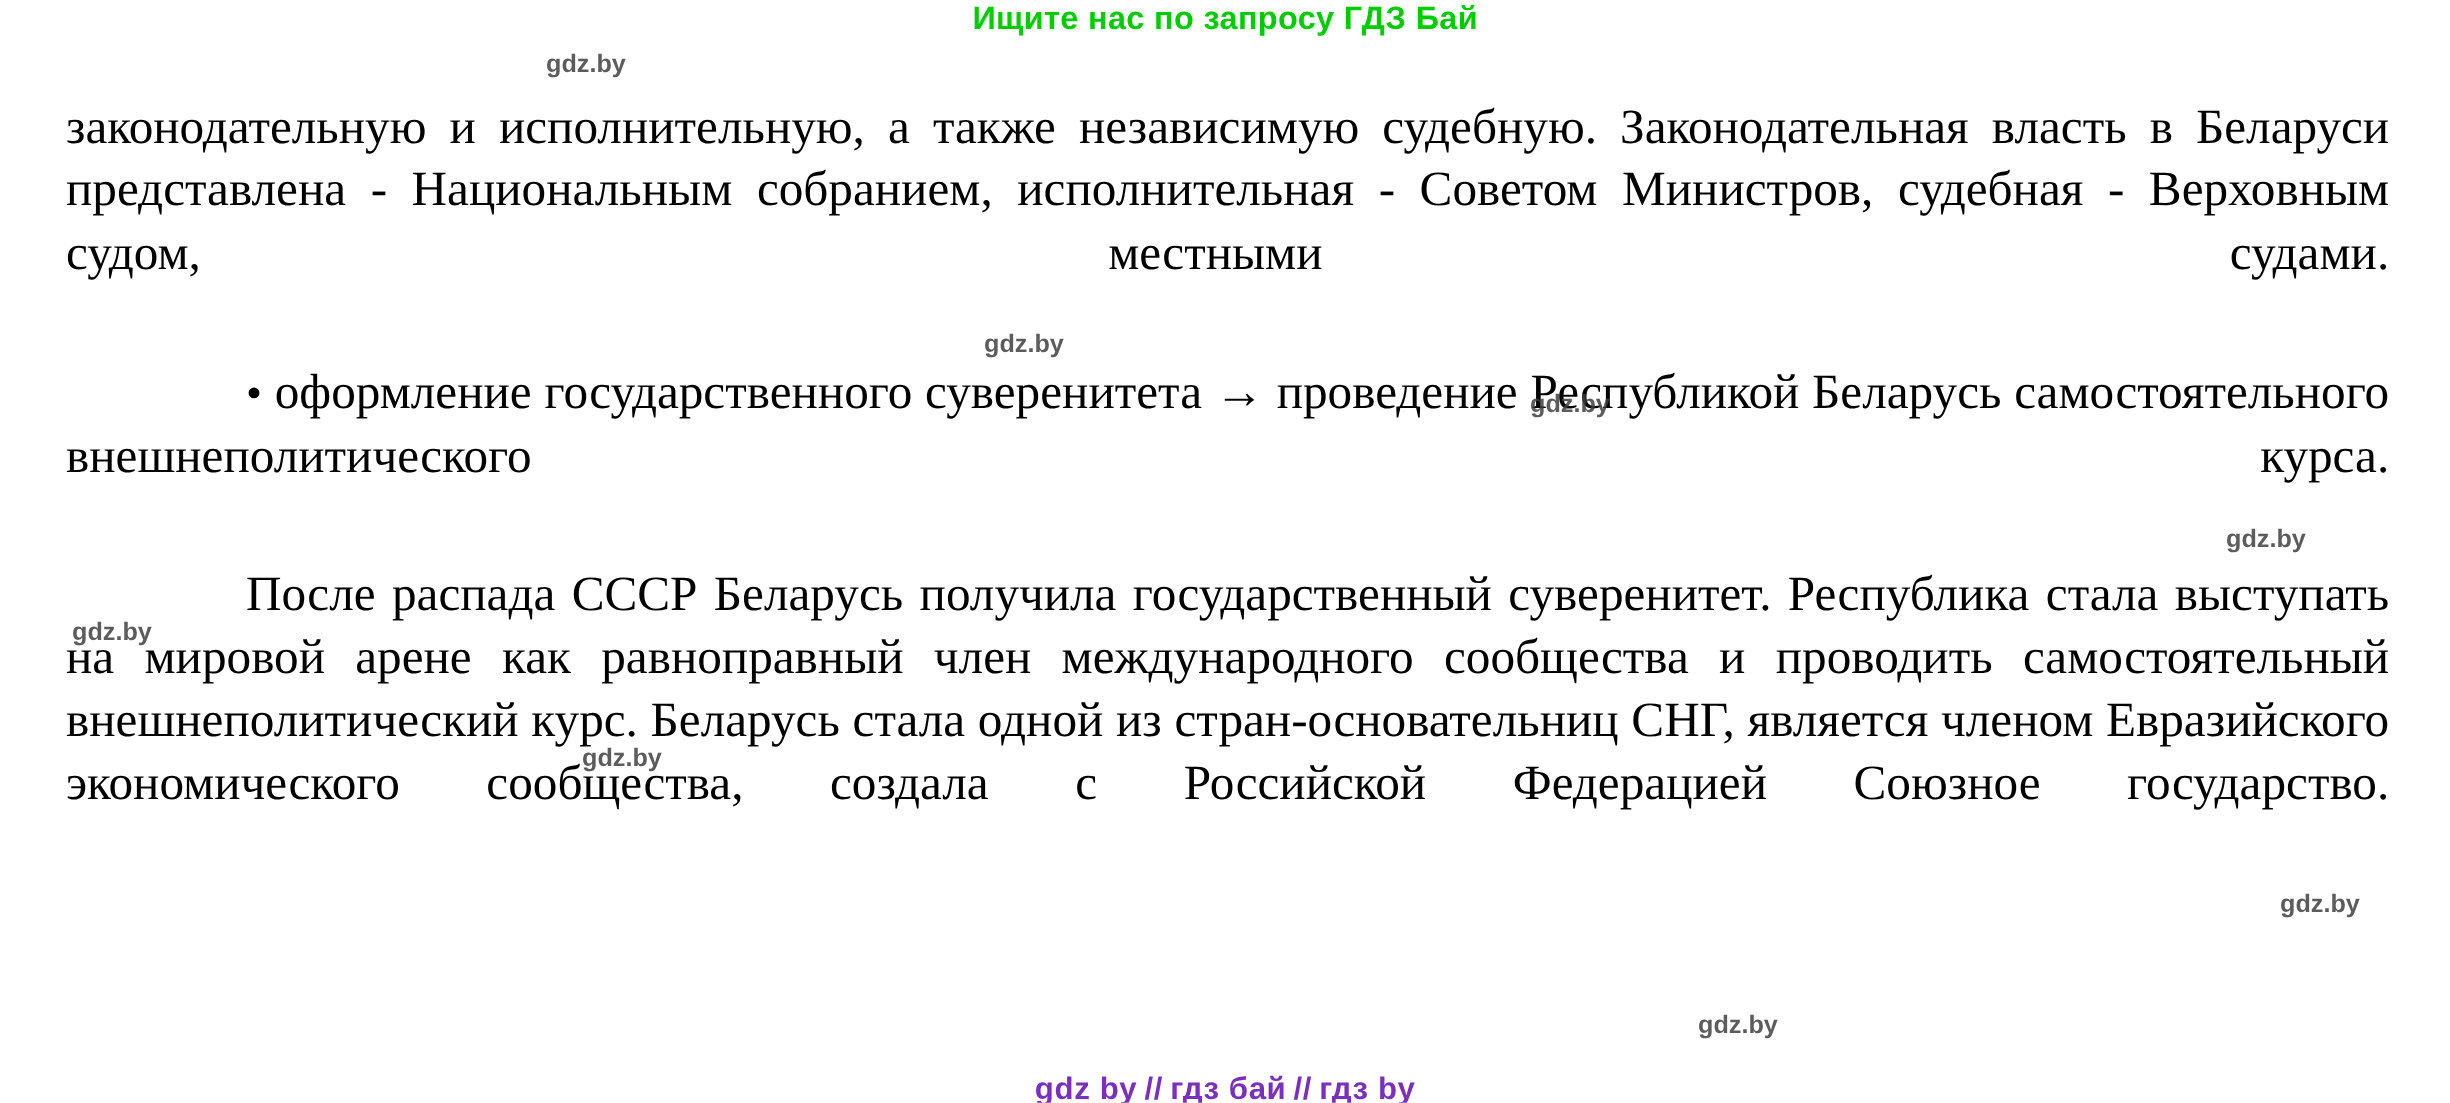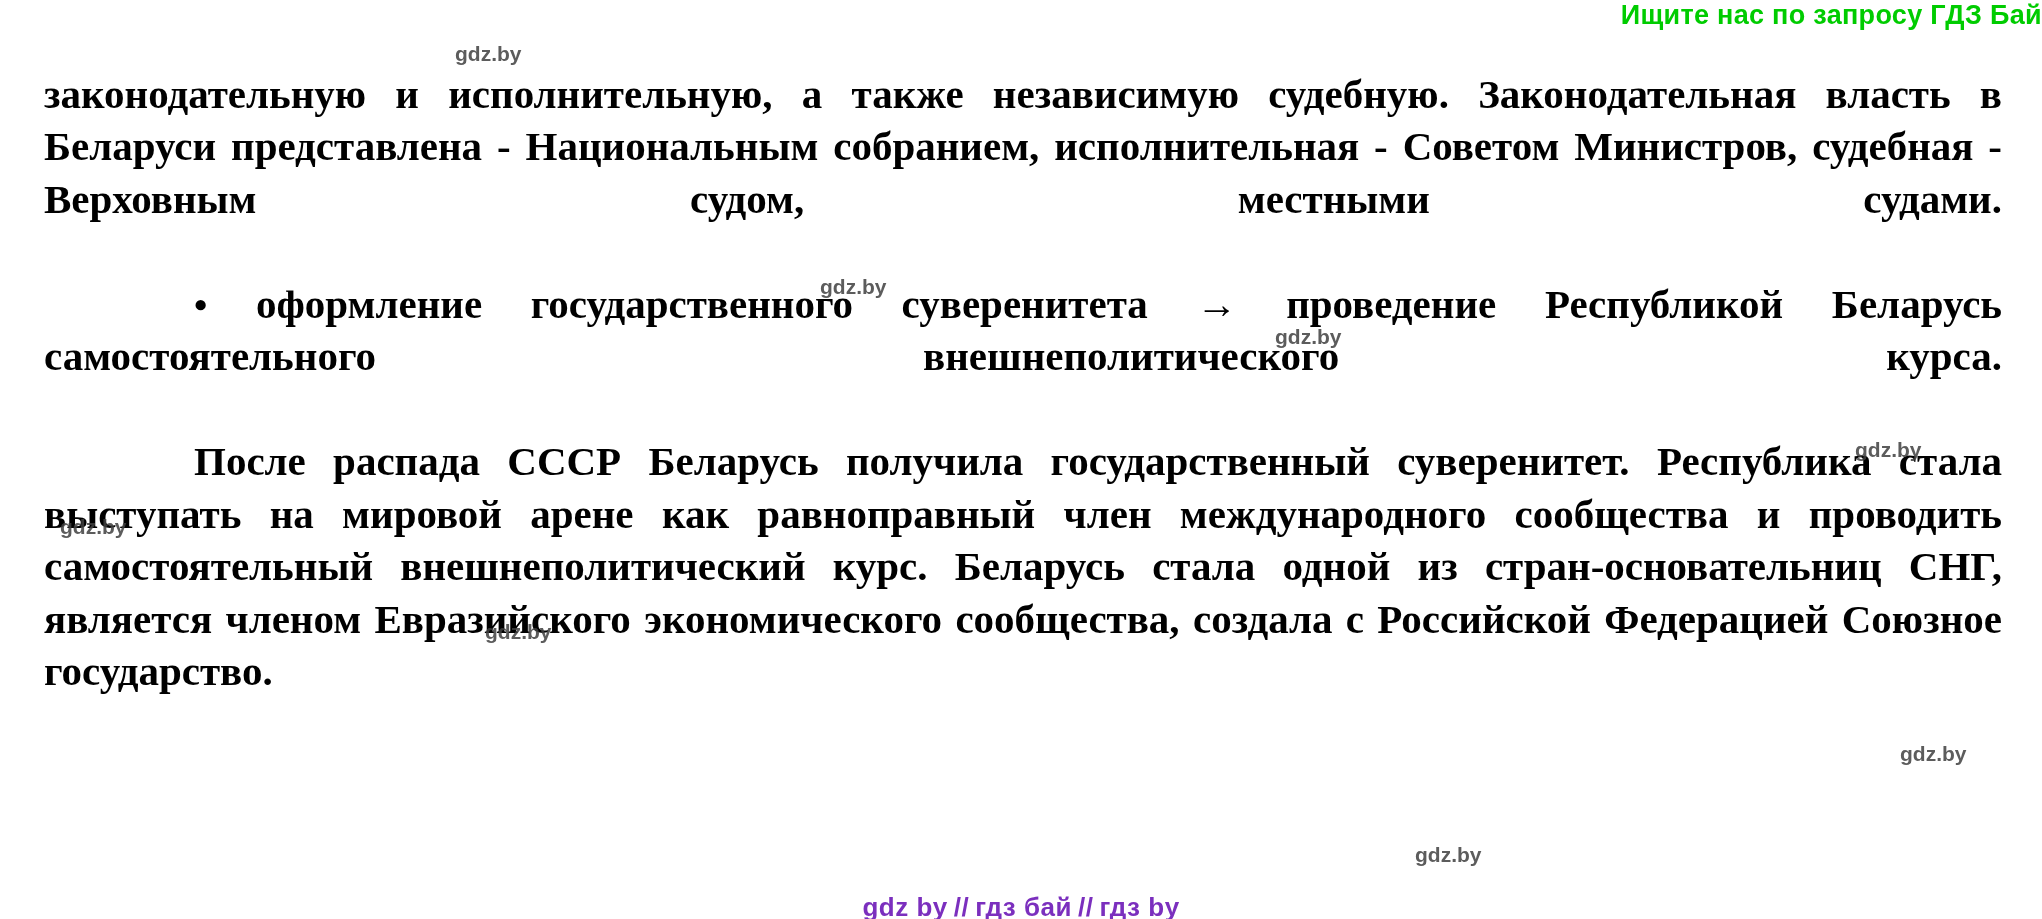--- a/index.html
+++ b/index.html
@@ -19,42 +19,41 @@
     position: relative;
     width: 2042px;
     height: 919px;
   }
   
   .top-banner {
     position: absolute;
     top: 0px;
     left: 0;
     width: 2042px;
-    text-align: right;
+    text-align: center;
     font-family: "Liberation Sans", sans-serif;
     font-size: 27px;
     font-weight: bold;
     color: #00cc00;
     letter-spacing: 0.3px;
   }
   
   .doc-body {
     position: absolute;
     left: 44px;
     top: 68px;
     width: 1958px;
   }
   p.para {
-    margin: 0;
+    margin: 11px;
     font-size: 41px;
     line-height: 1.28;
     text-align: justify;
     text-justify: inter-word;
     letter-spacing: 0px;
-    font-weight: bold;
   }
   .indent {
     display: inline-block;
     width: 150px;
   }
   .bullet {
     font-size: 38px;
   }
 
   

